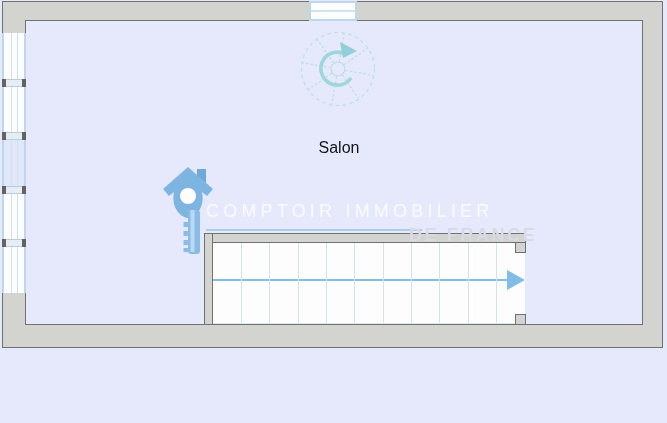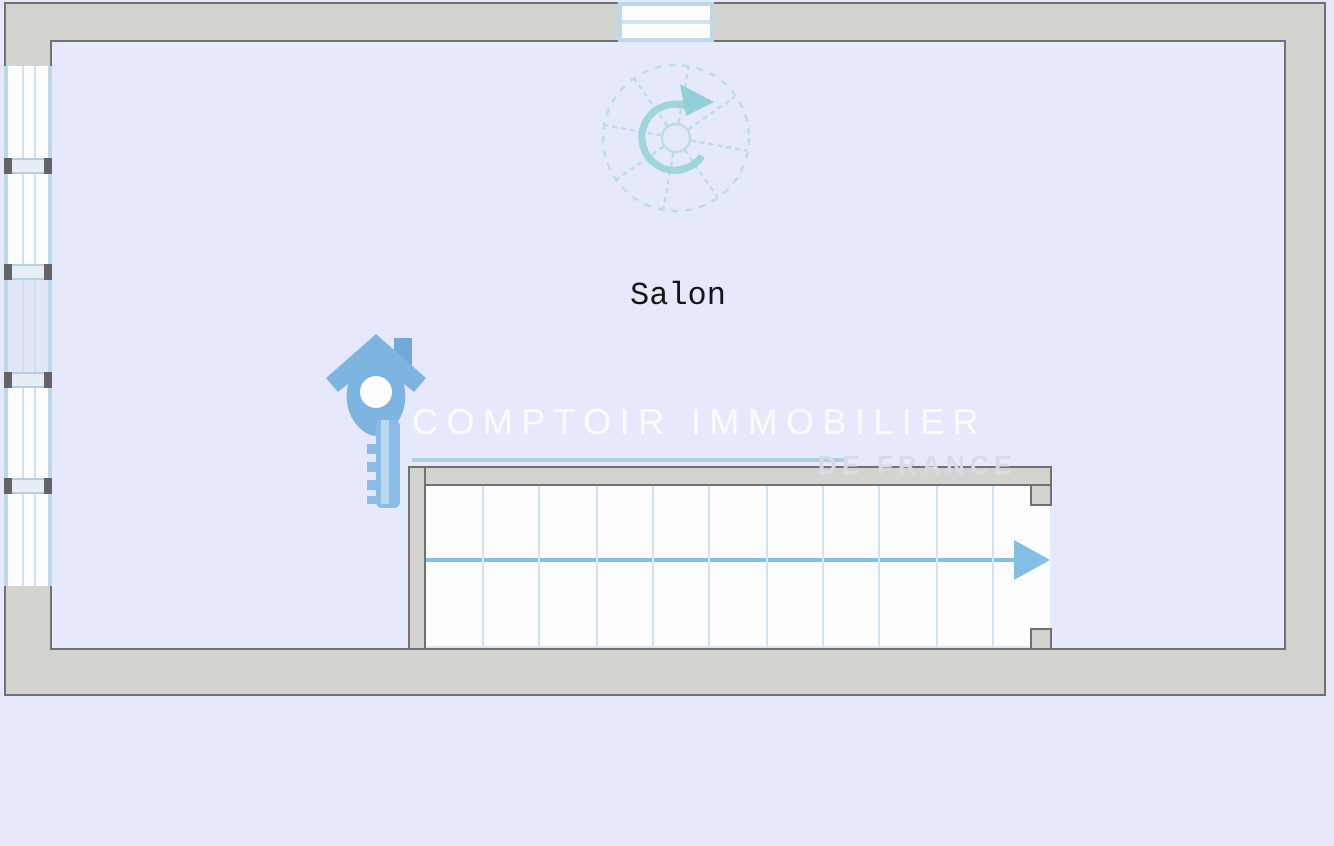--- a/index.html
+++ b/index.html
@@ -28,21 +28,21 @@
   
   #top-window{position:absolute;left:309px;top:1px;width:48px;height:20px;background:#fdfdfe;
               border:2px solid #bcd8ea;box-sizing:border-box;z-index:4;}
   #top-window-line{position:absolute;left:0;right:0;top:45%;height:2px;background:#cfe3f1;}
 
   
   #spiral{position:absolute;left:299px;top:28px;z-index:3;}
 
   
   #room-label{position:absolute;left:254px;top:139px;width:170px;text-align:center;
-              font-size:16px;color:#141419;z-index:6;font-family:Liberation Mono, monospace;}
+              font-size:16px;color:#141419;z-index:6;}
 
   
   #stair-wall-top{left:204px;top:233px;width:322px;height:10px;z-index:5;}
   #stair-wall-left{left:204px;top:233px;width:9px;height:92px;z-index:5;}
   #stair-hook-top{left:515px;top:242px;width:11px;height:11px;z-index:5;}
   #stair-stub-bottom{left:515px;top:314px;width:11px;height:11px;z-index:5;}
   #stair-treads{position:absolute;left:213px;top:242px;width:312px;height:82px;background:#fdfdfe;
                 border-bottom:1px solid #dce9f3;box-sizing:border-box;overflow:hidden;z-index:4;}
   .tread-line{position:absolute;top:0;bottom:0;width:1px;background:#cfe4f2;}
   #stair-center-line{position:absolute;left:0;top:37px;width:297px;height:2px;background:#82bde5;}
@@ -50,21 +50,21 @@
                border-top:10px solid transparent;border-bottom:10px solid transparent;
                border-left:18px solid #82bde5;}
 
   
   #watermark-logo{position:absolute;left:162px;top:166px;z-index:8;}
   #watermark-brand{position:absolute;left:206px;top:201px;font-size:18px;letter-spacing:4.2px;
                    color:rgba(255,255,255,0.8);white-space:nowrap;z-index:8;}
   #watermark-underline{position:absolute;left:206px;top:229px;width:216px;height:2px;
                        background:#a3c9e1;opacity:.85;z-index:8;}
   #watermark-subbrand{position:absolute;left:409px;top:225px;width:91px;text-align:center;
-                      font-size:13px;font-weight:bold;letter-spacing:2.6px;color:#d8dbe6;
+                      font-size:18px;font-weight:bold;letter-spacing:2.6px;color:#d8dbe6;
                       white-space:nowrap;z-index:8;}
 
   
   #floor-label{position:absolute;left:0;top:387px;width:667px;text-align:center;
                font-size:17px;font-weight:bold;color:#0c0c0f;z-index:6;}
 </style>
 </head>
 <body>
 
 <div id="canvas">

